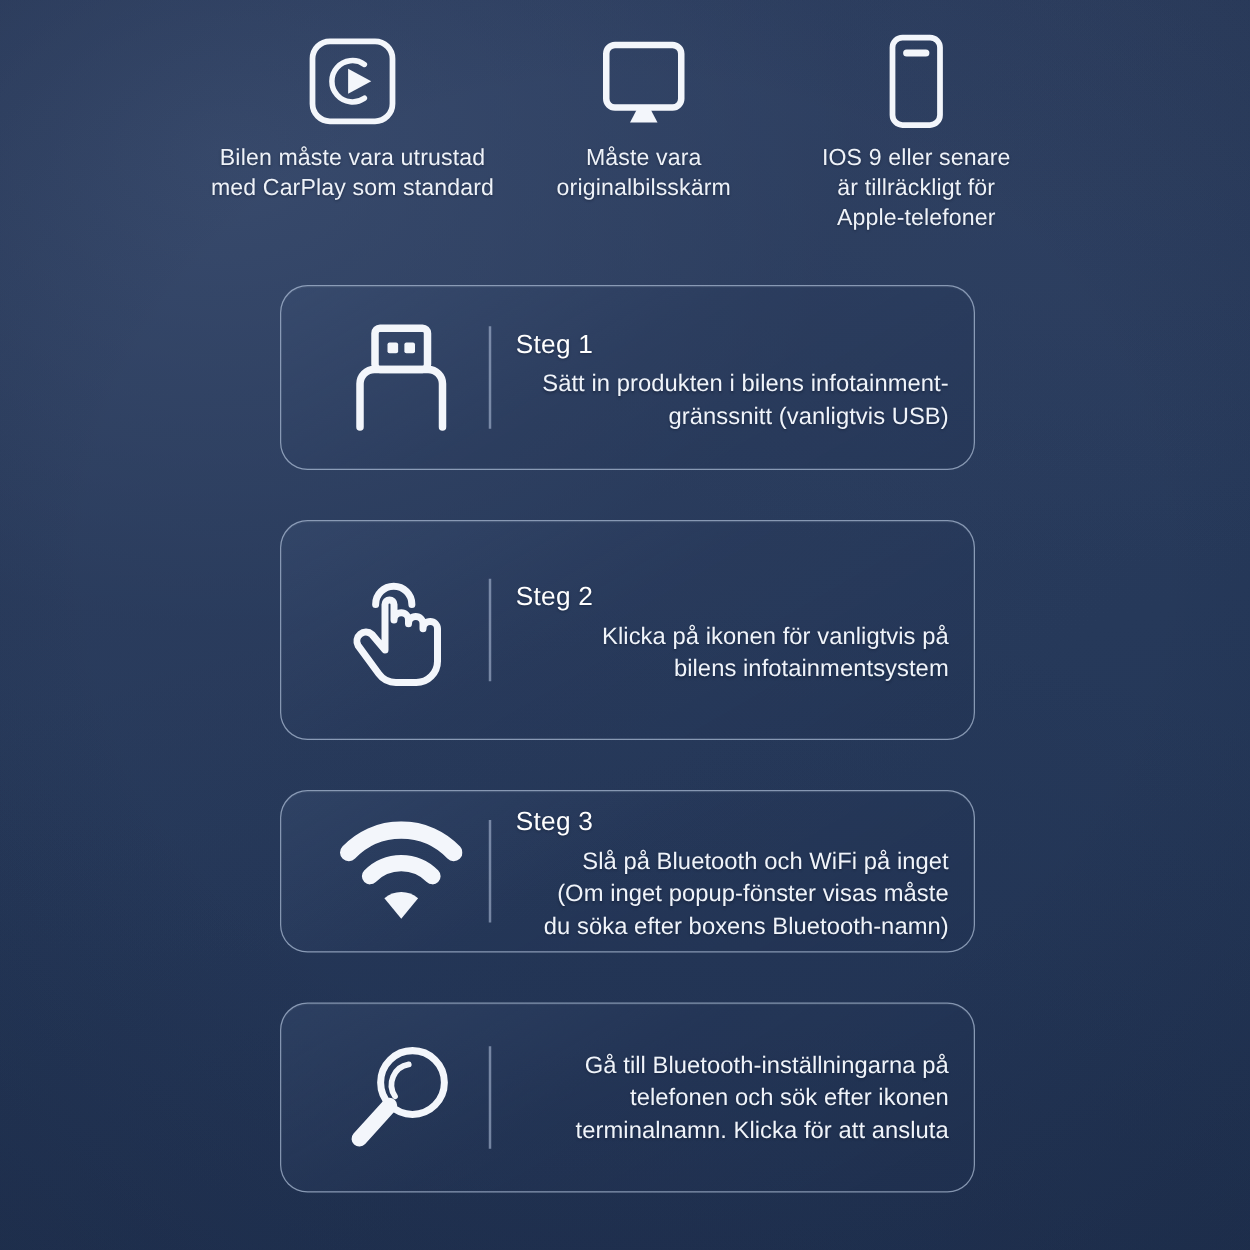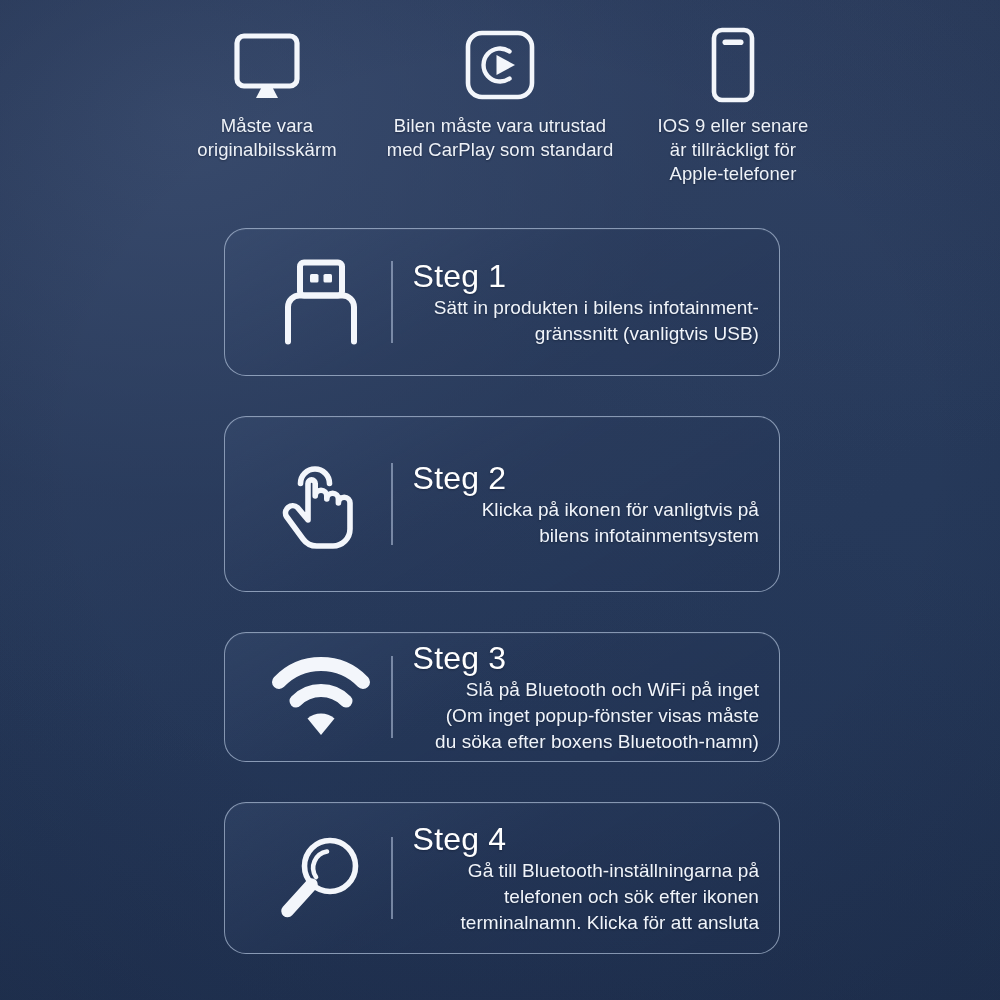--- a/index.html
+++ b/index.html
@@ -117,21 +117,21 @@
     flex: 0 0 1.6px;
     margin-right: 20px;
   }
 
   .step-text {
     flex: 1 1 auto;
     padding-right: 4px;
   }
   .step-title {
     color: #ffffff;
-    font-size: 32px;
+    font-size: 21px;
     line-height: 36px;
     font-weight: 400;
     letter-spacing: 0.2px;
     text-shadow: 0 1px 2px rgba(10,18,35,0.40);
   }
   .step-desc {
     margin-top: 1px;
     color: #f0f4fa;
     font-size: 19px;
     line-height: 26px;
@@ -148,41 +148,41 @@
 </head>
 <body>
 
 <div id="bg-base"></div>
 <div id="bg-vignette"></div>
 
 <div id="page">
 
   <div class="requirements">
 
-    <div class="req-item">
-      <div class="req-icon">
-        <svg width="70" height="68" viewBox="0 0 70 68" aria-hidden="true">
-          <rect class="stroke-ico" x="5" y="5" width="60" height="50" rx="7" stroke-width="5.2"></rect>
-          <path class="fill-ico" d="M24 67 L30.5 54.5 L39.5 54.5 L46 67 Z"></path>
-        </svg>
-      </div>
-      <div class="req-caption">Måste vara
-originalbilsskärm</div>
-    </div>
-
     <div class="req-item req-wide">
       <div class="req-icon">
         <svg width="72" height="72" viewBox="0 0 72 72" aria-hidden="true">
           <rect class="stroke-ico" x="4" y="4" width="64" height="64" rx="14" stroke-width="4.6"></rect>
           <path class="stroke-ico" d="M45.5 22.5 A16.5 16.5 0 1 0 45.5 49.5" stroke-width="4.4"></path>
           <path class="fill-ico" d="M32.5 26 L51 36 L32.5 46 Z"></path>
         </svg>
       </div>
       <div class="req-caption">Bilen måste vara utrustad
 med CarPlay som standard</div>
+    </div>
+
+    <div class="req-item">
+      <div class="req-icon">
+        <svg width="70" height="68" viewBox="0 0 70 68" aria-hidden="true">
+          <rect class="stroke-ico" x="5" y="5" width="60" height="50" rx="7" stroke-width="5.2"></rect>
+          <path class="fill-ico" d="M24 67 L30.5 54.5 L39.5 54.5 L46 67 Z"></path>
+        </svg>
+      </div>
+      <div class="req-caption">Måste vara
+originalbilsskärm</div>
     </div>
 
     <div class="req-item">
       <div class="req-icon">
         <svg width="56" height="76" viewBox="0 0 56 76" aria-hidden="true">
           <rect class="stroke-ico" x="9" y="3" width="38" height="70" rx="8" stroke-width="4.6"></rect>
           <rect class="fill-ico" x="17.5" y="12.5" width="21" height="5.6" rx="2.8"></rect>
         </svg>
       </div>
       <div class="req-caption">IOS 9 eller senare
@@ -262,21 +262,20 @@
     <div class="step-card card-h4">
       <div class="step-icon">
         <svg width="92" height="92" viewBox="0 0 92 92" aria-hidden="true">
           <circle class="stroke-ico" cx="55" cy="34" r="25.5" stroke-width="5.6"></circle>
           <path class="stroke-ico" d="M41 45 A16.5 16.5 0 0 1 52 19.5" stroke-width="4.6"></path>
           <path class="stroke-ico" d="M36.5 52.5 L12.5 79" stroke-width="12.5"></path>
         </svg>
       </div>
       <div class="step-divider"></div>
       <div class="step-text">
-        <div class="step-title">Steg 4</div>
         <div class="step-desc">Gå till Bluetooth-inställningarna på
 telefonen och sök efter ikonen
 terminalnamn. Klicka för att ansluta</div>
       </div>
     </div>
 
   </div>
 </div>
 
 </body></html>

